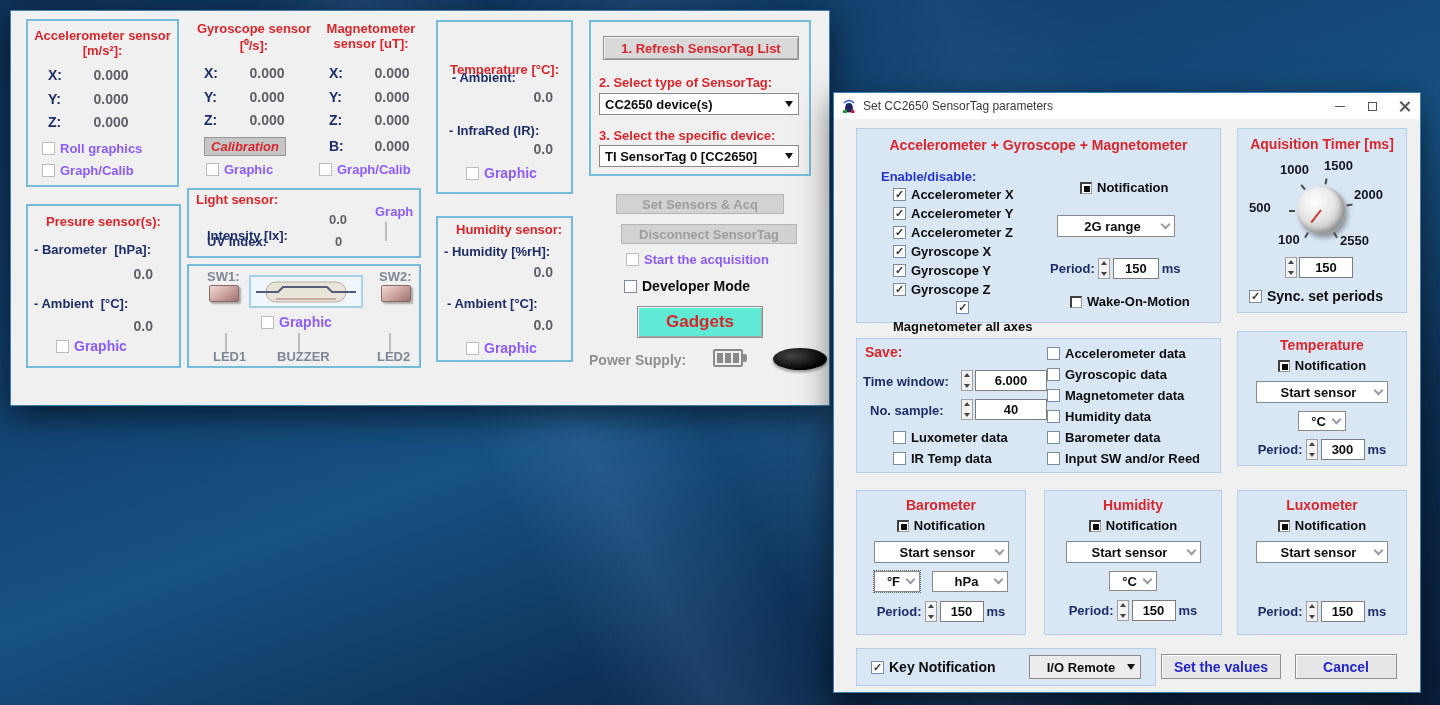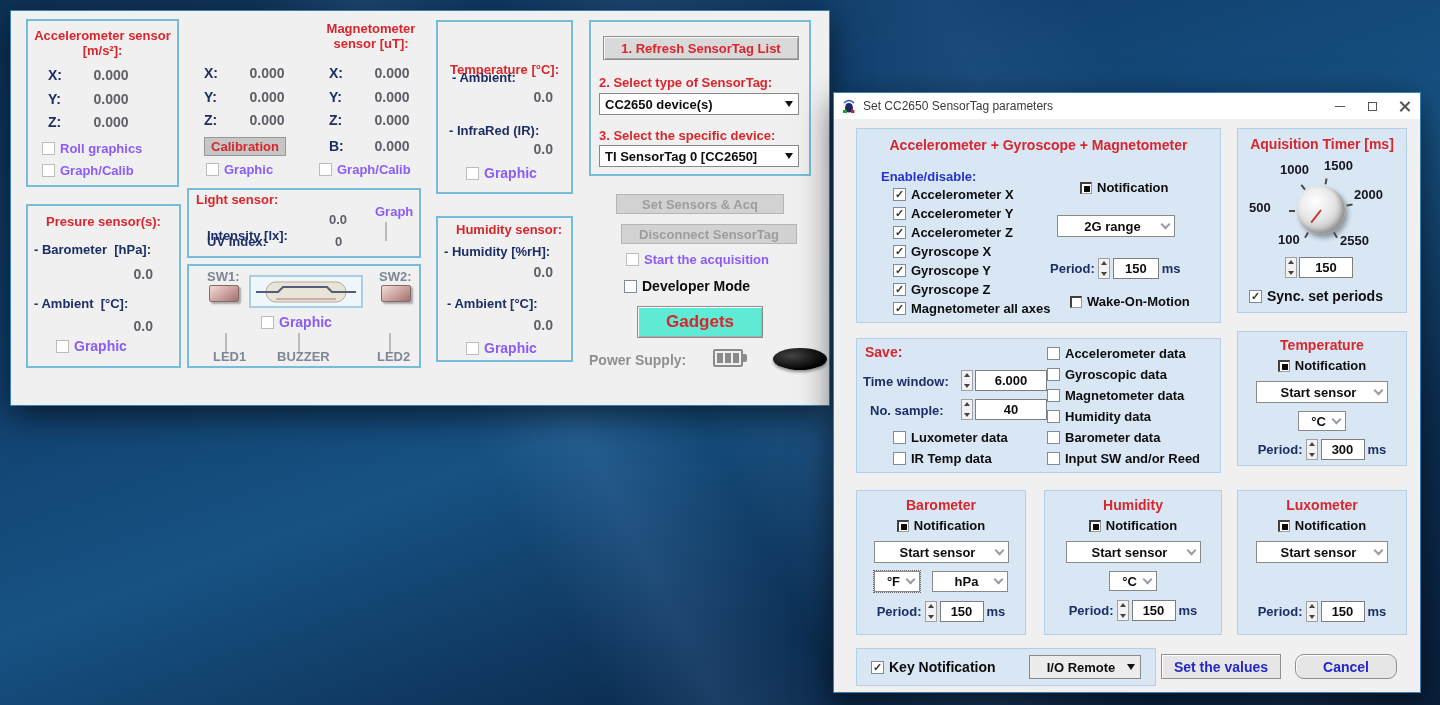--- a/index.html
+++ b/index.html
@@ -89,33 +89,34 @@
         <div class="row" style="position:absolute; left:14px; top:120px;">
             <span class="cb dis"></span>
             <span class="ds f13">Roll graphics</span>
           </div>
         <div class="row" style="position:absolute; left:14px; top:142px;">
             <span class="cb dis"></span>
             <span class="ds f13">Graph/Calib</span>
           </div>
       </div>
 
+      <div class="rt f13 ctr abs" style="left:178px; top:10px; width:130px;">Gyroscope sensor [⁰/s]:</div>
       <div class="row abs" style="left:193px; top:54px;">
           <span class="nv f14" style="width:22px;">X:</span>
           <span class="gv f14 ctr" style="width:72px;">0.000</span>
         </div>
       <div class="row abs" style="left:193px; top:78px;">
           <span class="nv f14" style="width:22px;">Y:</span>
           <span class="gv f14 ctr" style="width:72px;">0.000</span>
         </div>
       <div class="row abs" style="left:193px; top:101px;">
           <span class="nv f14" style="width:22px;">Z:</span>
           <span class="gv f14 ctr" style="width:72px;">0.000</span>
         </div>
-      <div class="btn abs rt f13" style="left:193px; top:126px; width:82px; height:19px; background:#c6c6c6; border:1px solid #979797;">Calibration</div>
+      <div class="btn abs rt f13" style="left:193px; top:126px; width:82px; height:19px; background:#c6c6c6; border:1px solid #979797;font-style:italic;">Calibration</div>
       <div class="row abs" style="left:195px; top:151px;">
           <span class="cb dis"></span>
           <span class="ds f13">Graphic</span>
         </div>
 
       <div class="rt f13 ctr abs" style="left:300px; top:10px; width:120px;">Magnetometer sensor [uT]:</div>
       <div class="row abs" style="left:318px; top:54px;">
           <span class="nv f14" style="width:22px;">X:</span>
           <span class="gv f14 ctr" style="width:72px;">0.000</span>
         </div>
@@ -285,21 +286,21 @@
             <span class="blk f13">Gyroscope X</span>
           </div>
         <div class="row abs" style="left:36px; top:134px;">
             <span class="cb checked"></span>
             <span class="blk f13">Gyroscope Y</span>
           </div>
         <div class="row abs" style="left:36px; top:153px;">
             <span class="cb checked"></span>
             <span class="blk f13">Gyroscope Z</span>
           </div>
-        <div class="row abs" style="left:36px; top:172px;">
+        <div class="row abs" style="left:36px; top:172px;flex-direction:column;">
             <span class="cb checked"></span>
             <span class="blk f13">Magnetometer all axes</span>
           </div>
         <div class="row abs" style="left:223px; top:51px;">
             <span class="nb checked"></span>
             <span class="blk f13">Notification</span>
           </div>
         <div class="combo abs" style="left:200px; top:86px; width:118px; height:22px;">
           <span class="val">2G range</span>
           <span class="chev"></span>
@@ -503,16 +504,16 @@
         <div class="row">
             <span class="cb checked"></span>
             <span class="blk f14">Key Notification</span>
           </div>
         <div class="combo" style="width:112px; height:24px; margin-left:auto; background:#ececec;">
           <span class="val">I/O Remote</span>
           <span class="tribk"></span>
         </div>
       </div>
       <div class="btn footbtn abs" style="left:327px; top:535px; width:120px; height:25px;">Set the values</div>
-      <div class="btn footbtn abs" style="left:461px; top:535px; width:102px; height:25px;border-radius:9px;">Cancel</div>
+      <div class="btn footbtn abs" style="left:461px; top:535px; width:102px; height:25px;">Cancel</div>
     </div>
   </div>
 </div>
 
 </body></html>

